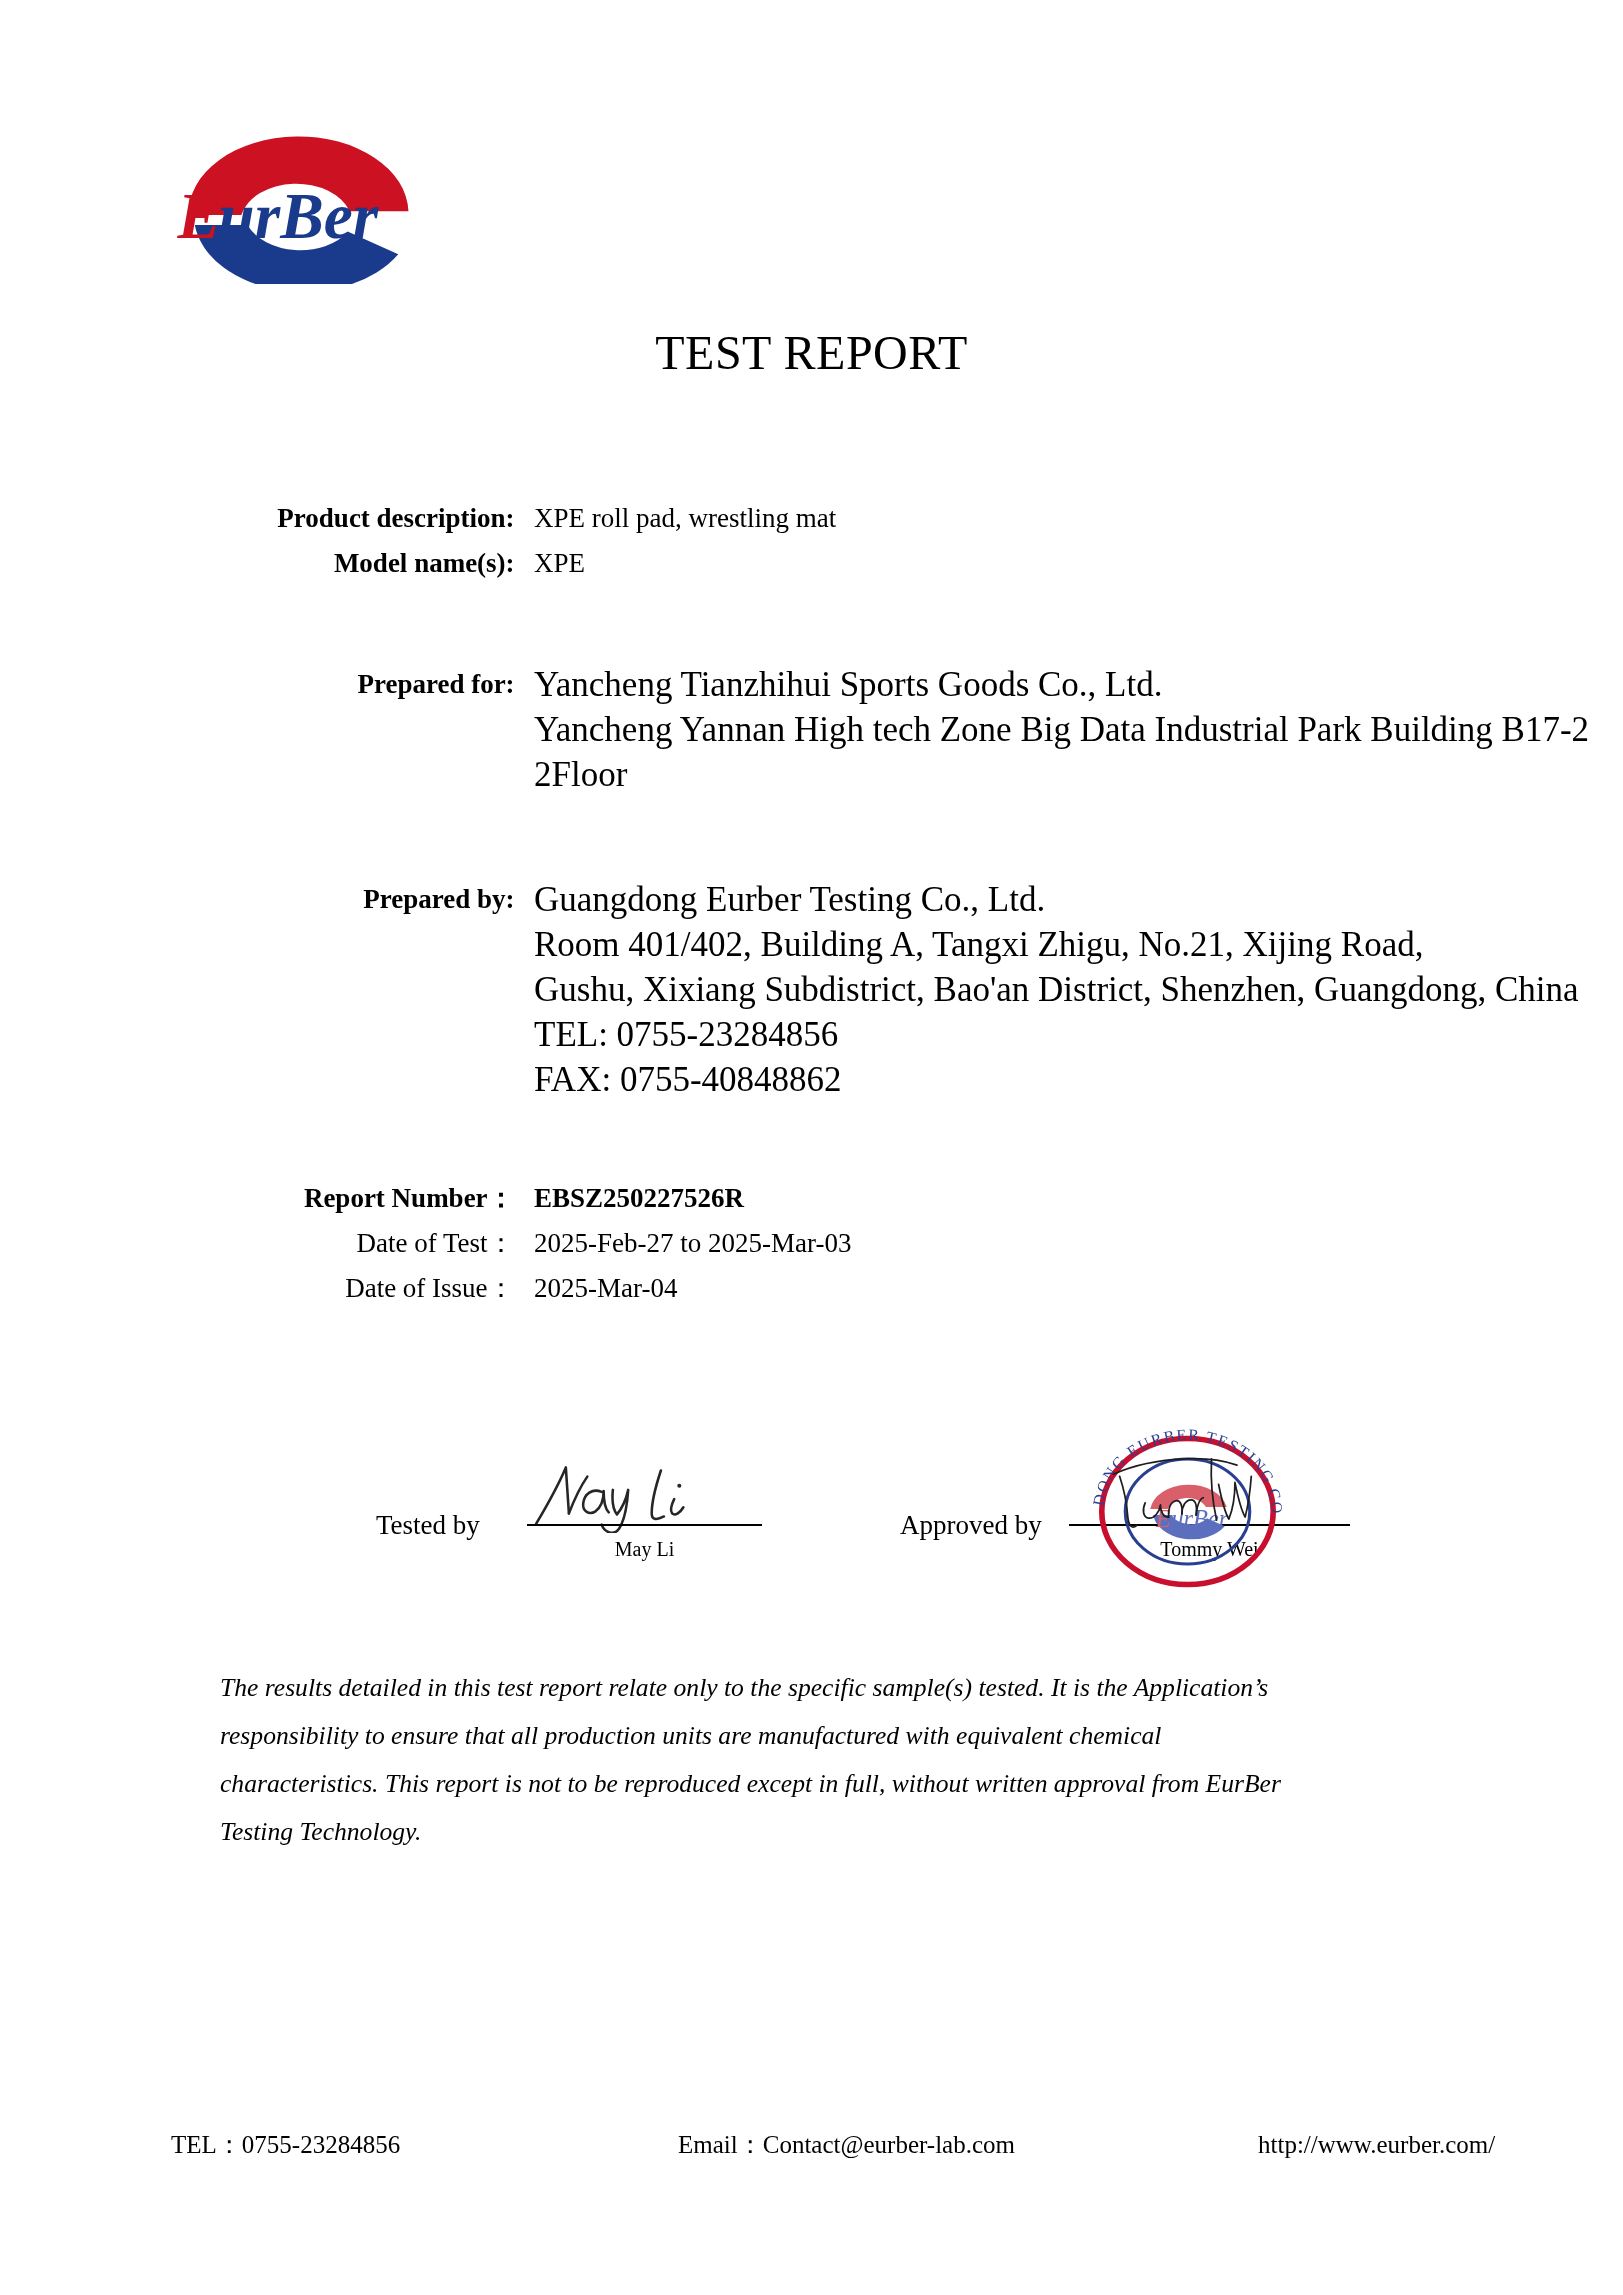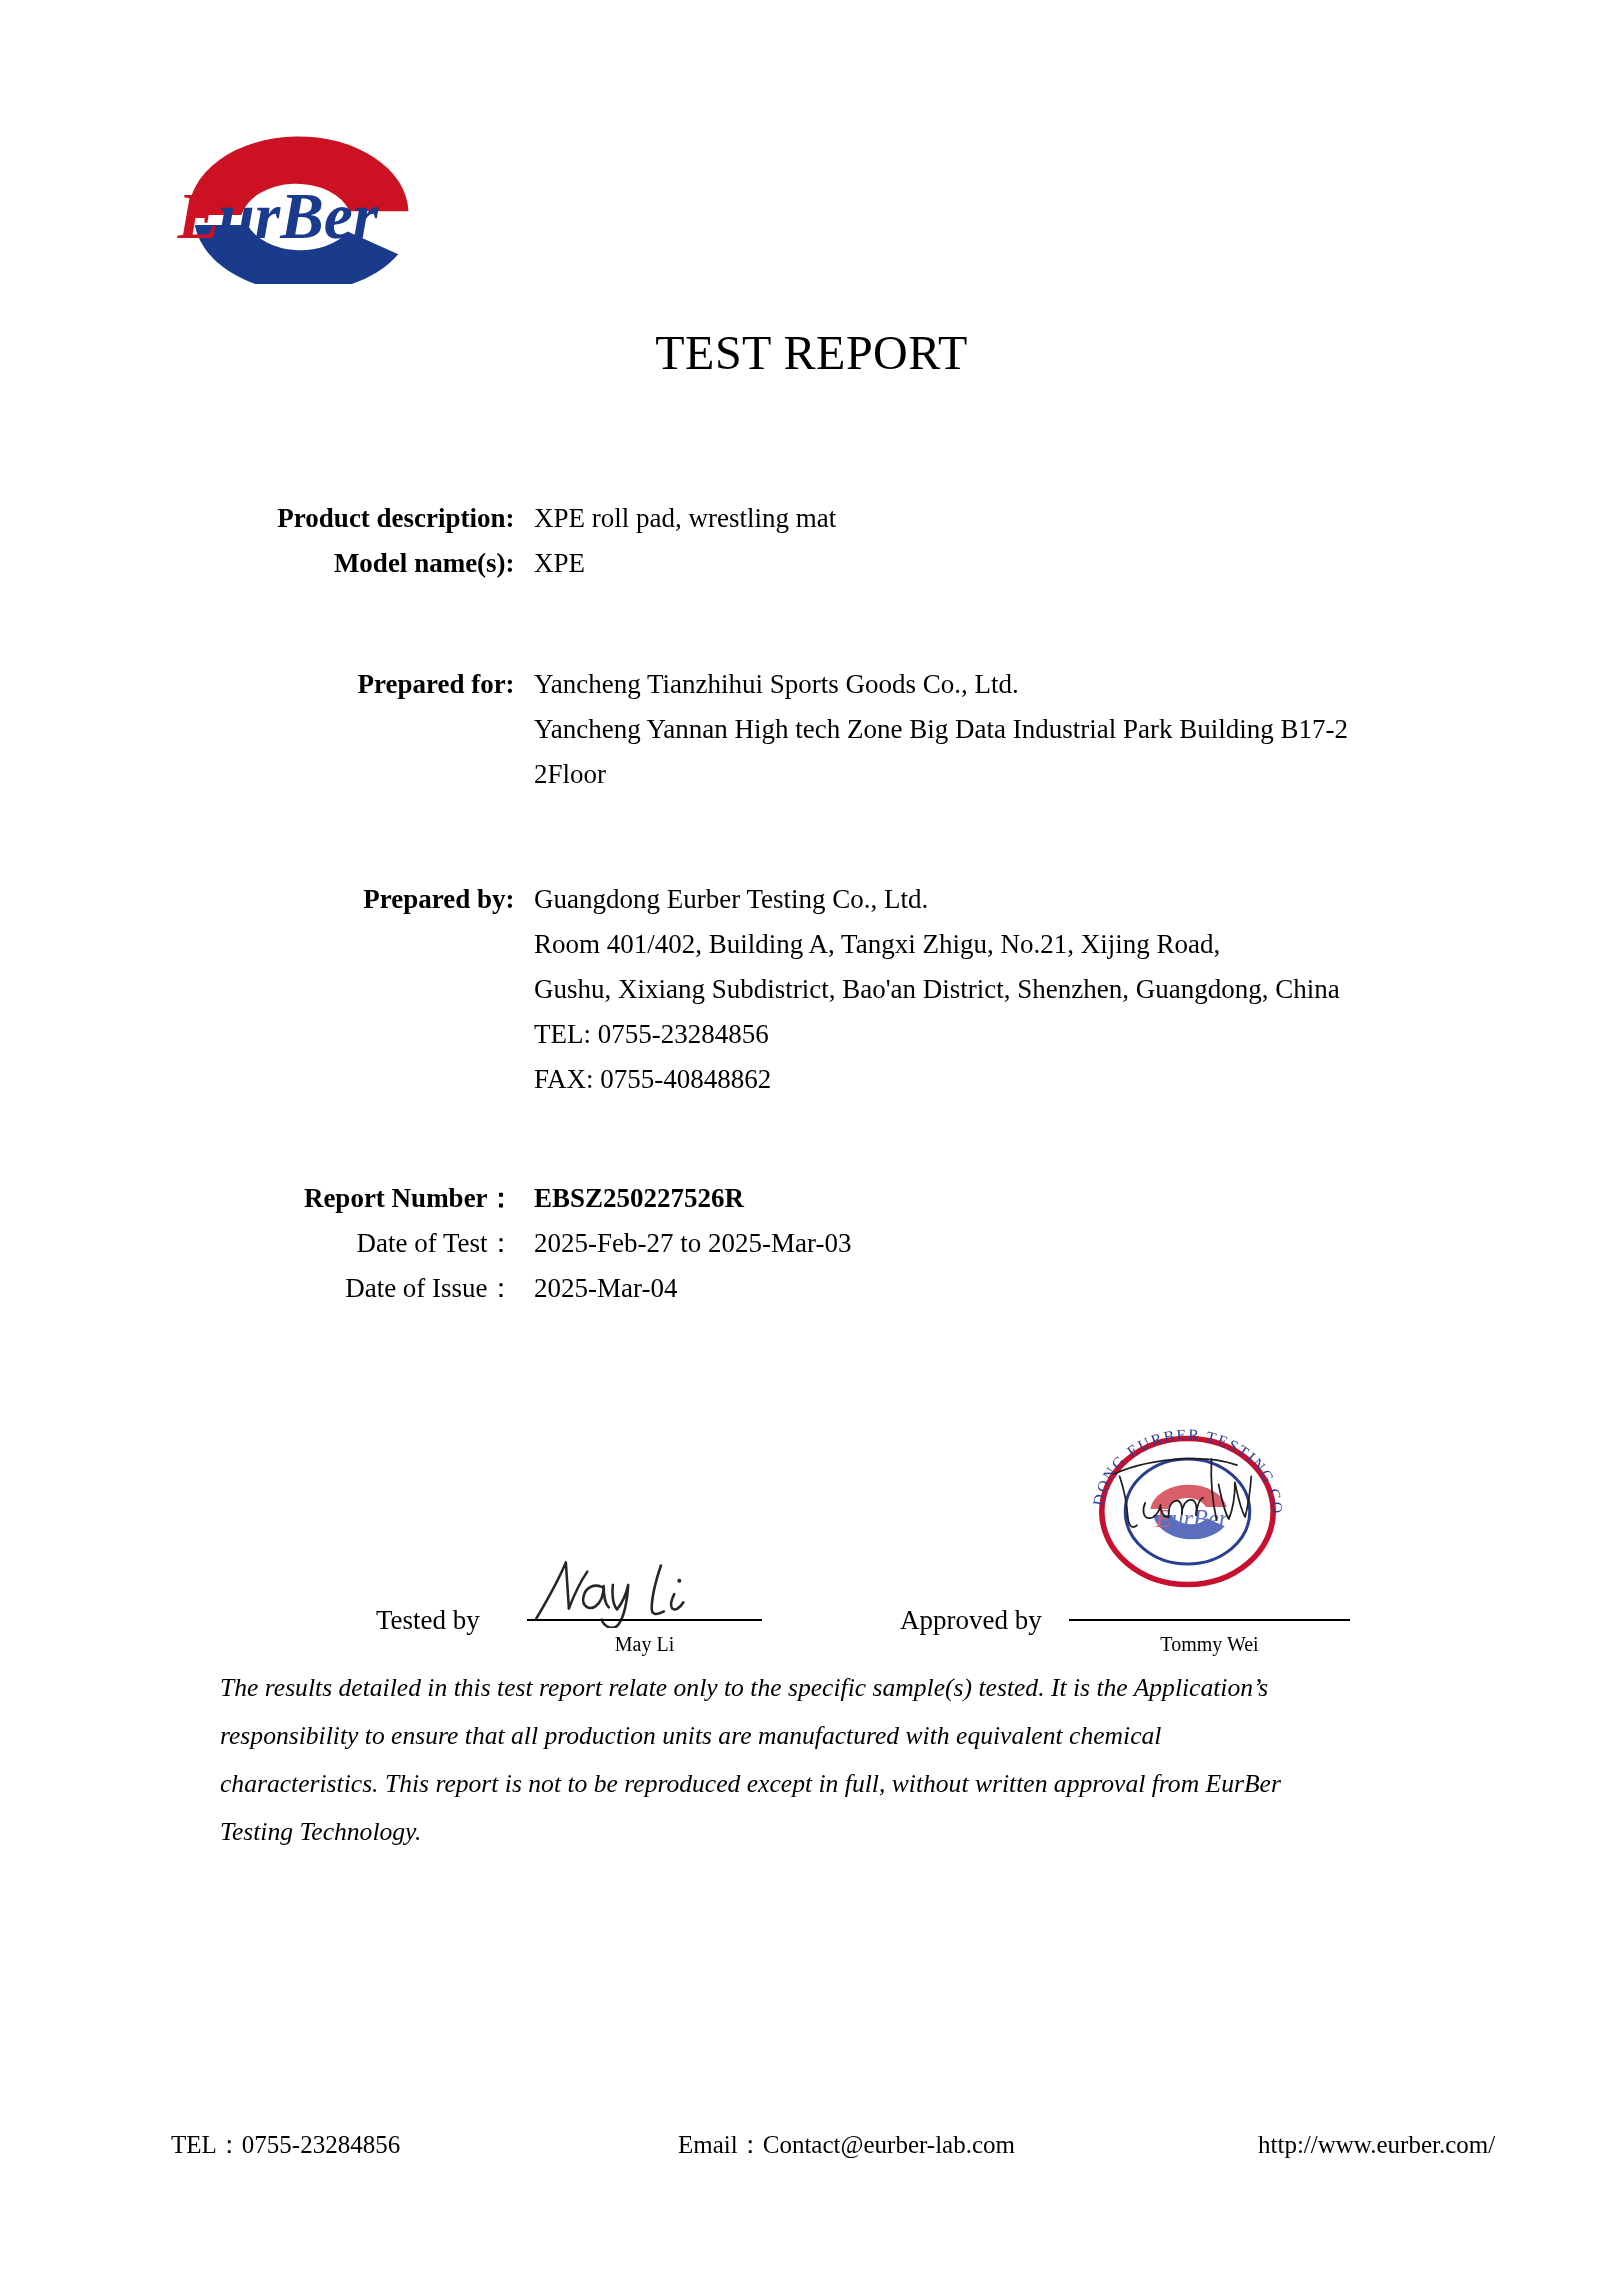--- a/index.html
+++ b/index.html
@@ -68,30 +68,30 @@
   .field-value {
     flex: 1 1 auto;
     font-size: 27px;
     line-height: 45px;
     white-space: pre;
   }
   .field-value.bold { font-weight: bold; }
   .value-lines { display: block; }
   .value-lines > span {
     display: block;
-    font-size: 27px;
+    font-size: 35px;
     line-height: 45px;
     white-space: pre;
   }
 
   
   .sign-area {
     position: absolute;
     left: 0;
-    top: 1551px;
+    top: 1456px;
     width: 1336px;
     height: 169px;
   }
   .sign-group { position: absolute; }
   .sign-caption {
     position: absolute;
     font-size: 27px;
     line-height: 31px;
     white-space: pre;
   }

